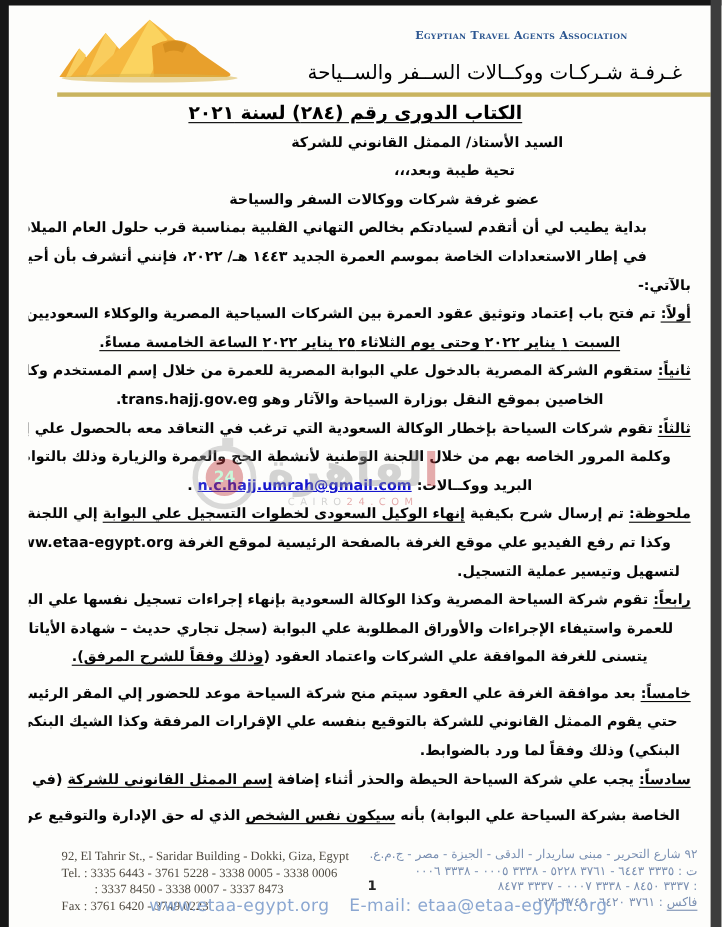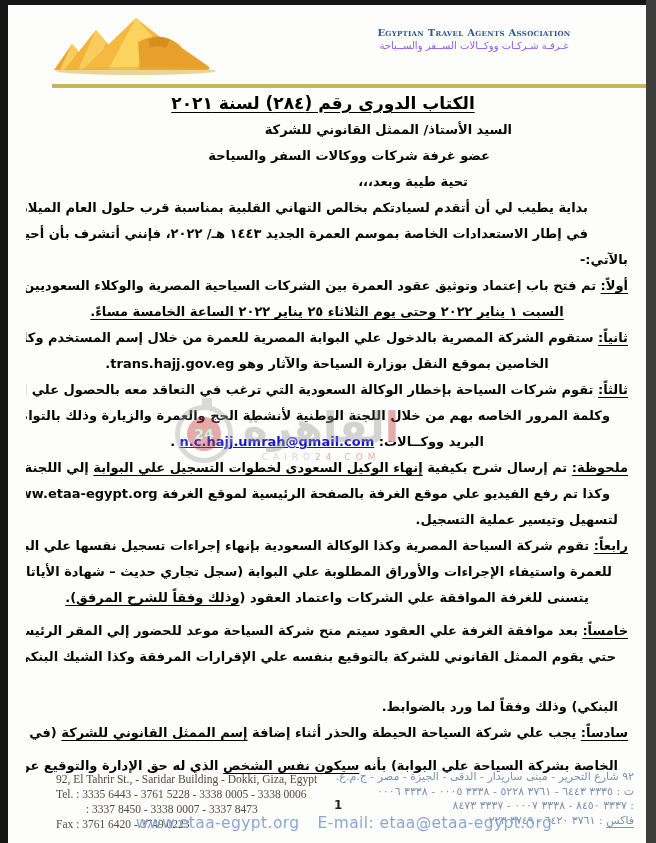--- a/index.html
+++ b/index.html
@@ -9,21 +9,21 @@
   }
   *{margin:0;padding:0;box-sizing:border-box}
   body{background:#888;font-family:"DejaVu Sans",sans-serif}
   .page{position:relative;width:656px;height:843px;background:#fdfdfb;overflow:hidden;margin:0 auto}
   .b-left{position:absolute;left:0;top:0;width:8px;height:100%;background:#161616;z-index:5}
   .b-top{position:absolute;left:0;top:0;width:100%;height:5px;background:#161616;z-index:5}
   .b-right{position:absolute;right:0;top:0;width:10px;height:100%;background:#3d3d3d;z-index:5}
   .logo{position:absolute;left:52px;top:14px}
   .org{position:absolute;left:328px;top:27px;width:292px;text-align:center}
   .org-en{font-family:"DejaVu Serif",serif;font-variant:small-caps;font-weight:bold;font-size:10px;color:var(--brand-blue);letter-spacing:.3px;white-space:nowrap}
-  .org-ar{direction:rtl;font-size:10px;color:#8b5cf6;letter-spacing:1px;margin-top:2px;white-space:nowrap}
+  .org-ar{direction:rtl;font-size:18px;color:#000000;letter-spacing:1px;margin-top:18px;white-space:nowrap}
   .gold-rule{position:absolute;left:52px;top:84px;width:594px;height:4px;background:var(--gold-line)}
   .title{position:absolute;left:0;right:10px;top:93px;text-align:center;direction:rtl;
          font-size:17px;font-weight:bold;color:#000}
   .title span{text-decoration:underline;text-underline-offset:3px}
   #body-lines{position:absolute;left:26px;top:117px;width:602px;direction:rtl;overflow:hidden;z-index:1}
   .bline{line-height:26px;font-size:13px;font-weight:bold;color:#060606;white-space:nowrap}
   .bline.r{text-align:right}
   .bline.c{text-align:center}
   .bline.j{text-align:right}
   .u{text-decoration:underline;text-underline-offset:3px}
@@ -76,41 +76,41 @@
     <div class="org-en">Egyptian Travel Agents Association</div>
     <div class="org-ar">غـرفـة شـركـات ووكــالات الســفر والســياحة</div>
   </div>
 
   <div class="gold-rule"></div>
 
   <div class="title"><span>الكتاب الدورى رقم (٢٨٤) لسنة ٢٠٢١</span></div>
 
   <div id="body-lines">
       <div class="bline r" style="padding-right: 116px;"><span>السيد الأستاذ/ الممثل القانوني للشركة</span></div>
+      <div class="bline r" style="padding-right: 160px;"><span>تحية طيبة وبعد،،،</span></div>
       <div class="bline r" style="padding-right: 138px;"><span>عضو غرفة شركات ووكالات السفر والسياحة</span></div>
-      <div class="bline r" style="padding-right: 160px;"><span>تحية طيبة وبعد،،،</span></div>
       <div class="bline r" style="padding-right: 40px;"><span>بداية يطيب لي أن أتقدم لسيادتكم بخالص التهاني القلبية بمناسبة قرب حلول العام الميلادي الجديد٢٠٢٢.</span></div>
       <div class="bline r" style="padding-right: 40px;"><span>في إطار الاستعدادات الخاصة بموسم العمرة الجديد ١٤٤٣ هـ/ ٢٠٢٢، فإنني أتشرف بأن أحيط سيادتكم</span></div>
       <div class="bline r"><span>بالآتي:-</span></div>
       <div class="bline j"><span class="u">أولاً:</span><span> تم فتح باب إعتماد وتوثيق عقود العمرة بين الشركات السياحية المصرية والوكلاء السعوديين وذلك من يوم</span></div>
       <div class="bline c"><span class="u">السبت ١ يناير ٢٠٢٢ وحتى يوم الثلاثاء ٢٥ يناير ٢٠٢٢ الساعة الخامسة مساءً.</span></div>
       <div class="bline j"><span class="u">ثانياً:</span><span> ستقوم الشركة المصرية بالدخول علي البوابة المصرية للعمرة من خلال إسم المستخدم وكلمة المرور نفسه</span></div>
       <div class="bline c"><span>الخاصين بموقع النقل بوزارة السياحة والآثار وهو </span><span class="ltr">trans.hajj.gov.eg</span><span>.</span></div>
       <div class="bline j"><span class="u">ثالثاً:</span><span> تقوم شركات السياحة بإخطار الوكالة السعودية التي ترغب في التعاقد معه بالحصول علي إسم المستخدم</span></div>
       <div class="bline r" style="padding-right: 18px;"><span>وكلمة المرور الخاصه بهم من خلال اللجنة الوطنية لأنشطة الحج والعمرة والزيارة وذلك بالتواصل عبر</span></div>
       <div class="bline c"><span>البريد ووكــالات: </span><a href="#" class="email-link ltr">n.c.hajj.umrah@gmail.com</a><span> .</span></div>
       <div class="bline j"><span class="u">ملحوظة:</span><span> تم إرسال شرح بكيفية </span><span class="u">إنهاء الوكيل السعودى لخطوات التسجيل علي البوابة</span><span> إلي اللجنة الوطنية،</span></div>
       <div class="bline r" style="padding-right: 18px;"><span>وكذا تم رفع الفيديو علي موقع الغرفة بالصفحة الرئيسية لموقع الغرفة </span><span class="ltr">www.etaa-egypt.org</span></div>
       <div class="bline r" style="padding-right: 10px;"><span>لتسهيل وتيسير عملية التسجيل.</span></div>
       <div class="bline j"><span class="u">رابعاً:</span><span> تقوم شركة السياحة المصرية وكذا الوكالة السعودية بإنهاء إجراءات تسجيل نفسها علي البوابة المصرية</span></div>
       <div class="bline r" style="padding-right: 16px;"><span>للعمرة واستيفاء الإجراءات والأوراق المطلوبة علي البوابة (سجل تجاري حديث – شهادة الأياتا)، حتى</span></div>
       <div class="bline c"><span>يتسنى للغرفة الموافقة علي الشركات واعتماد العقود (</span><span class="u">وذلك وفقاً للشرح المرفق).</span></div>
       <div class="bline j" style="margin-top: 7px;"><span class="u">خامساً:</span><span> بعد موافقة الغرفة علي العقود سيتم منح شركة السياحة موعد للحضور إلي المقر الرئيسي للغرفة وذلك</span></div>
       <div class="bline r" style="padding-right: 12px;"><span>حتي يقوم الممثل القانوني للشركة بالتوقيع بنفسه علي الإقرارات المرفقة وكذا الشيك البنكي (شيك الضمان</span></div>
-      <div class="bline r" style="padding-right: 10px; margin-top: 24px;"><span>البنكي) وذلك وفقاً لما ورد بالضوابط.</span></div>
+      <div class="bline r" style="padding-right: 10px;"><span>البنكي) وذلك وفقاً لما ورد بالضوابط.</span></div>
       <div class="bline j"><span class="u">سادساً:</span><span> يجب علي شركة السياحة الحيطة والحذر أثناء إضافة </span><span class="u">إسم الممثل القانوني للشركة</span><span> (في الصفحة</span></div>
       <div class="bline r" style="padding-right: 10px; margin-top: 7px;"><span>الخاصة بشركة السياحة علي البوابة) بأنه </span><span class="u">سيكون نفس الشخص</span><span> الذي له حق الإدارة والتوقيع عن</span></div>
     </div>
 
   <div class="watermark">
     <div class="wm-icon">
       <div class="wm-24">24</div>
     </div>
     <div class="wm-text">
       <div class="wm-ar"><span class="alif">ا</span><span>لقاهرة</span></div>

